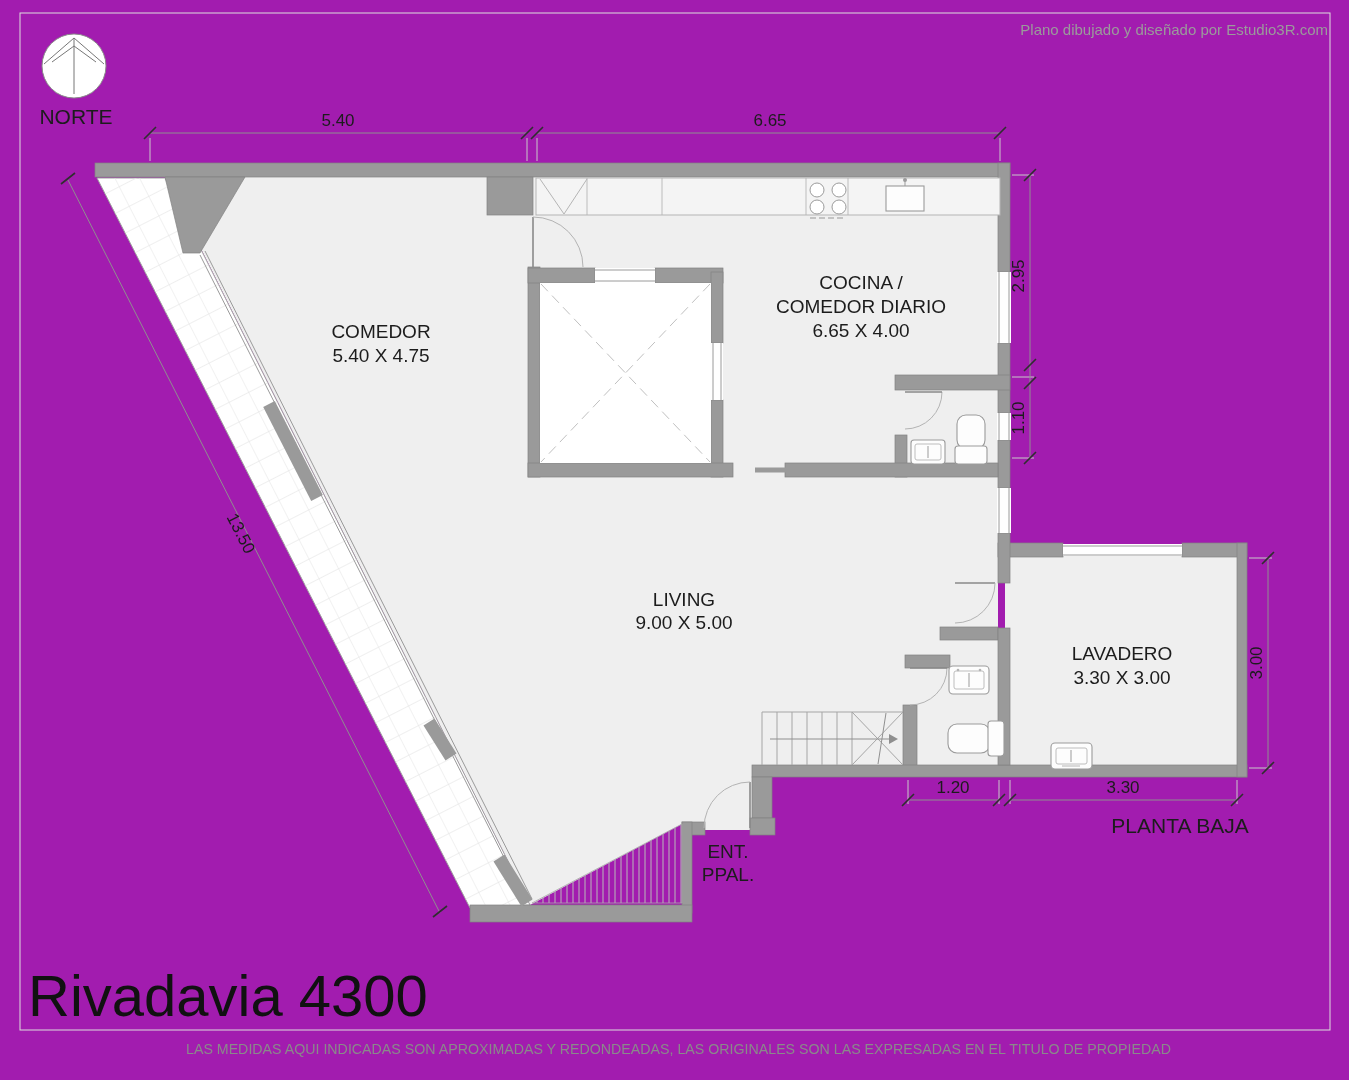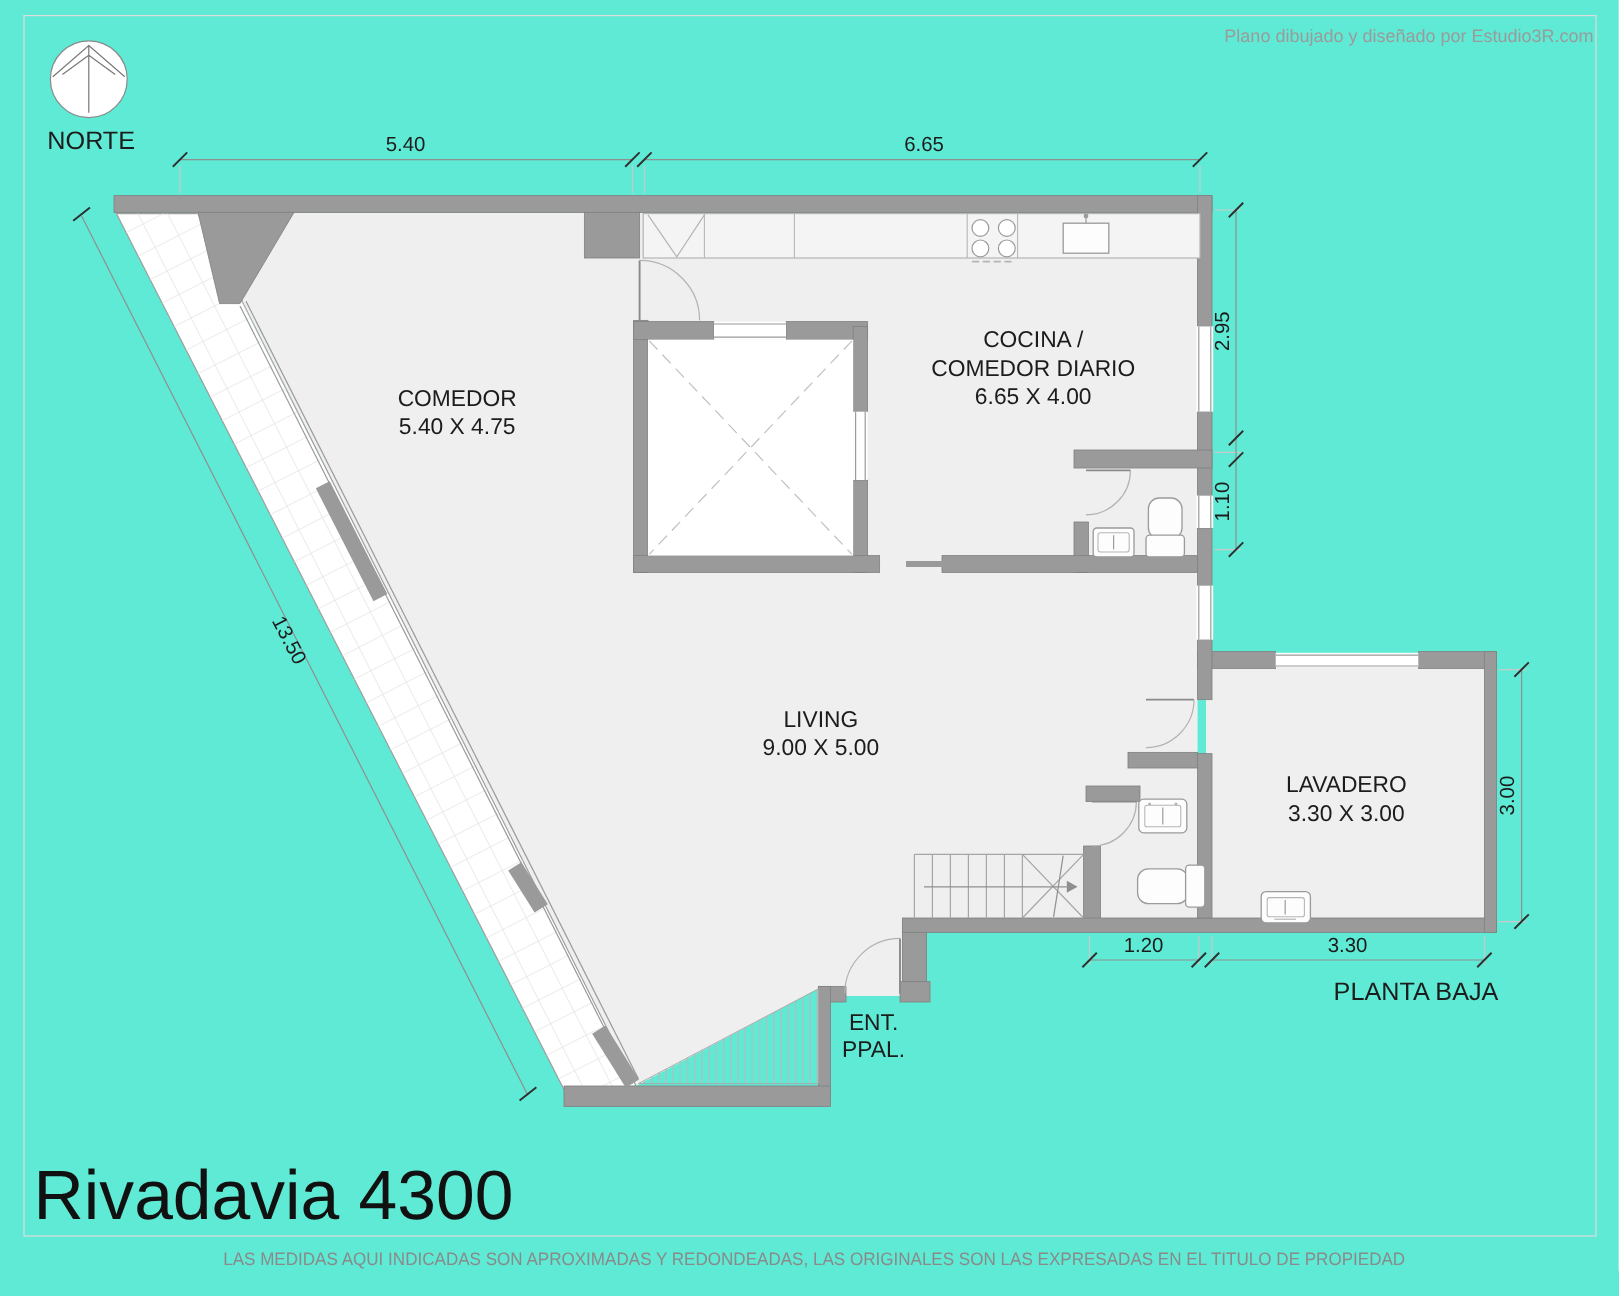--- a/index.html
+++ b/index.html
@@ -1,16 +1,16 @@
 <!DOCTYPE html>
 <html><head>
 <meta charset="utf-8">
 <style>
   html,body{margin:0;padding:0;background:#ffffff;}
-  .stage{width:1349px;height:1080px;position:relative;background:#5eead4;font-family:"Liberation Sans",sans-serif;}
+  .stage{width:1349px;height:1080px;position:relative;background:#a21caf;font-family:"Liberation Sans",sans-serif;}
   svg text{font-family:"Liberation Sans",sans-serif;}
   .room-label{font-size:19px;fill:#1c1c1c;}
   .dim-label{font-size:17px;fill:#1c1c1c;}
   .small-label{font-size:19px;fill:#1c1c1c;}
   .plan-label{font-size:21px;fill:#1c1c1c;}
   .credit-text{font-size:15px;fill:#9b9b9b;}
   .title-text{font-size:58px;fill:#111;}
   .footer-text{font-size:15px;fill:#8a8a8a;}
   .wall{stroke:#828282;stroke-width:.7;}
   .thinline{stroke:#9a9a9a;stroke-width:1;fill:none;}

